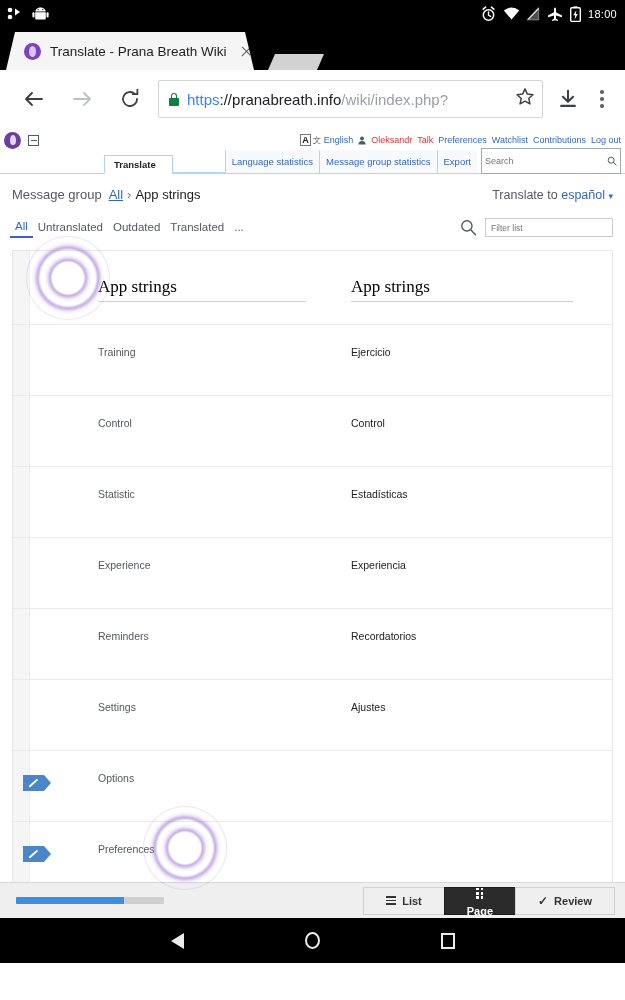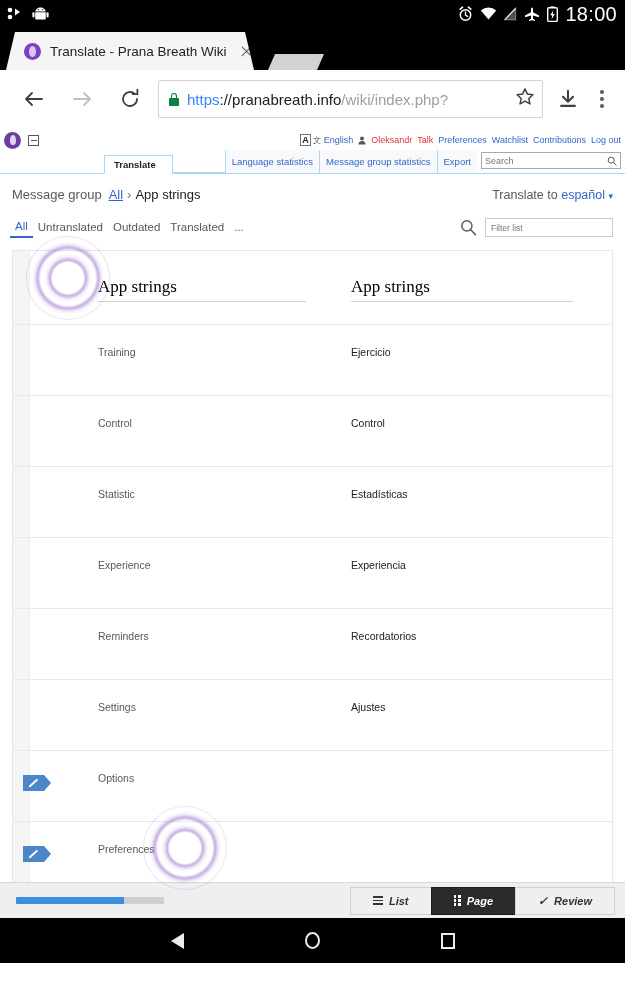--- a/index.html
+++ b/index.html
@@ -12,21 +12,21 @@
   .device { position: relative; width: 625px; height: 1000px; background:#ffffff; }
 
   
   .statusbar {
     height: 28px; background:#000; color:#fff;
     display:flex; align-items:center; padding: 0 8px 0 6px;
     position:relative;
   }
   .sb-left { display:flex; align-items:center; gap:8px; }
   .sb-right { margin-left:auto; display:flex; align-items:center; gap:7px; }
-  .sb-clock { font-size:20px; color:#fff; letter-spacing:0.3px; }
+  .sb-clock { font-size:11px; color:#fff; letter-spacing:0.3px; }
   .sb-ico { display:block; }
 
   
   .tabstrip { height:42px; background:#000; position:relative; }
   .tab {
     position:absolute; left:6px; top:4px; height:38px; width:248px;
     background:#f5f5f5;
     clip-path: polygon(9px 0, 239px 0, 248px 38px, 0 38px);
     display:flex; align-items:center; padding-left:18px; gap:9px;
   }
@@ -114,21 +114,21 @@
   }
   .nt-gap{ flex:1; border-bottom:1px solid #a7d7f9; height:100%; }
   .nt-right{ display:flex; align-items:center; gap:0; height:100%; }
   .nt-link{
     padding:4px 6px 5px 6px; color:#3366cc; border-left:1px solid #a7d7f9;
     border-top:1px solid transparent; height:100%; display:flex; align-items:center;
     background:#f8f9fa;
   }
   .nt-search{
     display:flex; align-items:center; border:1px solid #a2a9b1; background:#fff;
-    height:17px; width:140px; margin-left:4px; margin-right:4px; padding:0 3px;
+    height:26px; width:140px; margin-left:4px; margin-right:4px; padding:0 3px;
     position:relative; top:-1px;
   }
   .nt-search input{
     border:none; outline:none; font-size:9px; color:#54595d; width:100%;
     font-family:"Liberation Sans", sans-serif; background:transparent;
   }
   .nt-search .mag{ flex:none; margin-left:2px; }
 
   .content{ padding:0 12px; }
   .mg-row{
@@ -218,24 +218,24 @@
     border-top:1px solid #d8d8d8; display:flex; align-items:center; padding:0 8px;
   }
   .progress{
     width:148px; height:7px; background:#cfcfcf; border-radius:1px; overflow:hidden; margin-left:8px;
   }
   .progress > div{ height:100%; background:#3b8fe0; }
   .segbtns{ margin-left:auto; display:flex; height:28px; margin-right:2px; }
   .seg{
     display:flex; align-items:center; gap:6px;
     padding:0 22px; font-size:11px; font-weight:bold; color:#333;
-    background:#efefef; border:1px solid #d0d0d0; border-right:none;font-style:italic;
+    background:#efefef; border:1px solid #d0d0d0; border-right:none;
   }
   .seg:last-child{ border-right:1px solid #d0d0d0; }
-  .seg.active{ background:#2b2b2b; color:#fff; border-color:#1c1c1c; }
+  .seg.active{ background:#2b2b2b; color:#fff; border-color:#1c1c1c;flex-direction:column; }
   .ico-list{ display:flex; flex-direction:column; gap:2px; }
   .ico-list i{ display:block; width:10px; height:1.6px; background:#333; }
   .ico-grid{ display:grid; grid-template-columns:2.8px 2.8px; grid-template-rows:2.8px 2.8px 2.8px; gap:1.6px; }
   .ico-grid i{ display:block; background:#fff; }
   .ico-check{ font-size:12px; color:#333; }
 
   
   .navbar{
     height:45px; background:#000; display:flex; align-items:center;
     justify-content:space-around; padding:0 110px;

